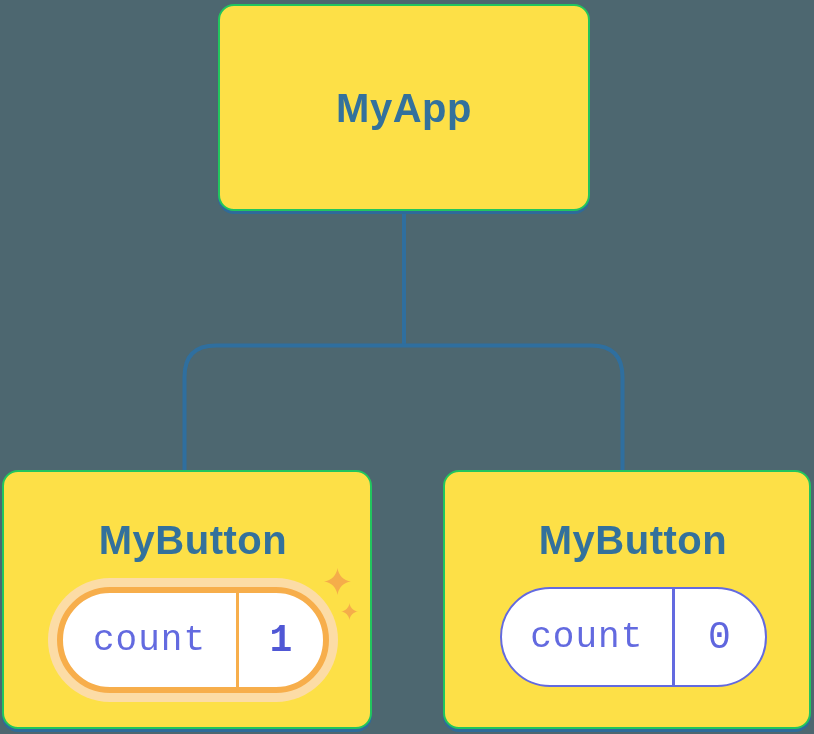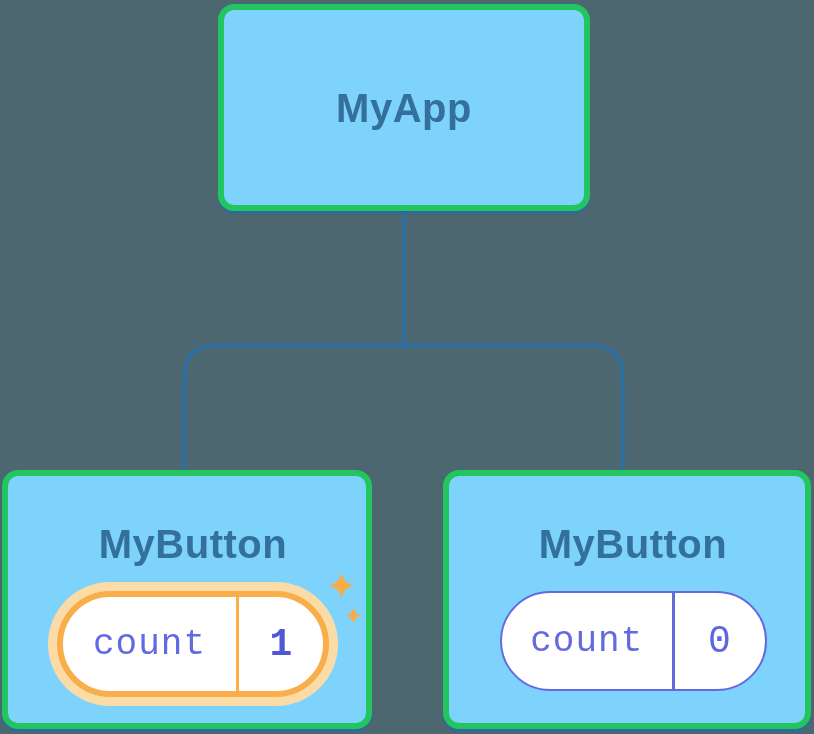--- a/index.html
+++ b/index.html
@@ -20,22 +20,22 @@
     left: 0; top: 0;
     z-index: 1;
   }
   .connectors path {
     fill: none;
     stroke: #2f6f9f;
     stroke-width: 4;
   }
   .card {
     position: absolute;
-    background: #7dd3fc;
-    border: 6px solid #22c55e;
+    background: #fde047;
+    border: 2px solid #22c55e;
     border-radius: 16px;
     box-shadow: 0 3px 0 #2e6b9a;
     box-sizing: border-box;
     display: flex;
     flex-direction: column;
     align-items: center;
     z-index: 2;
   }
   .card.root {
     left: 218px; top: 4px;

